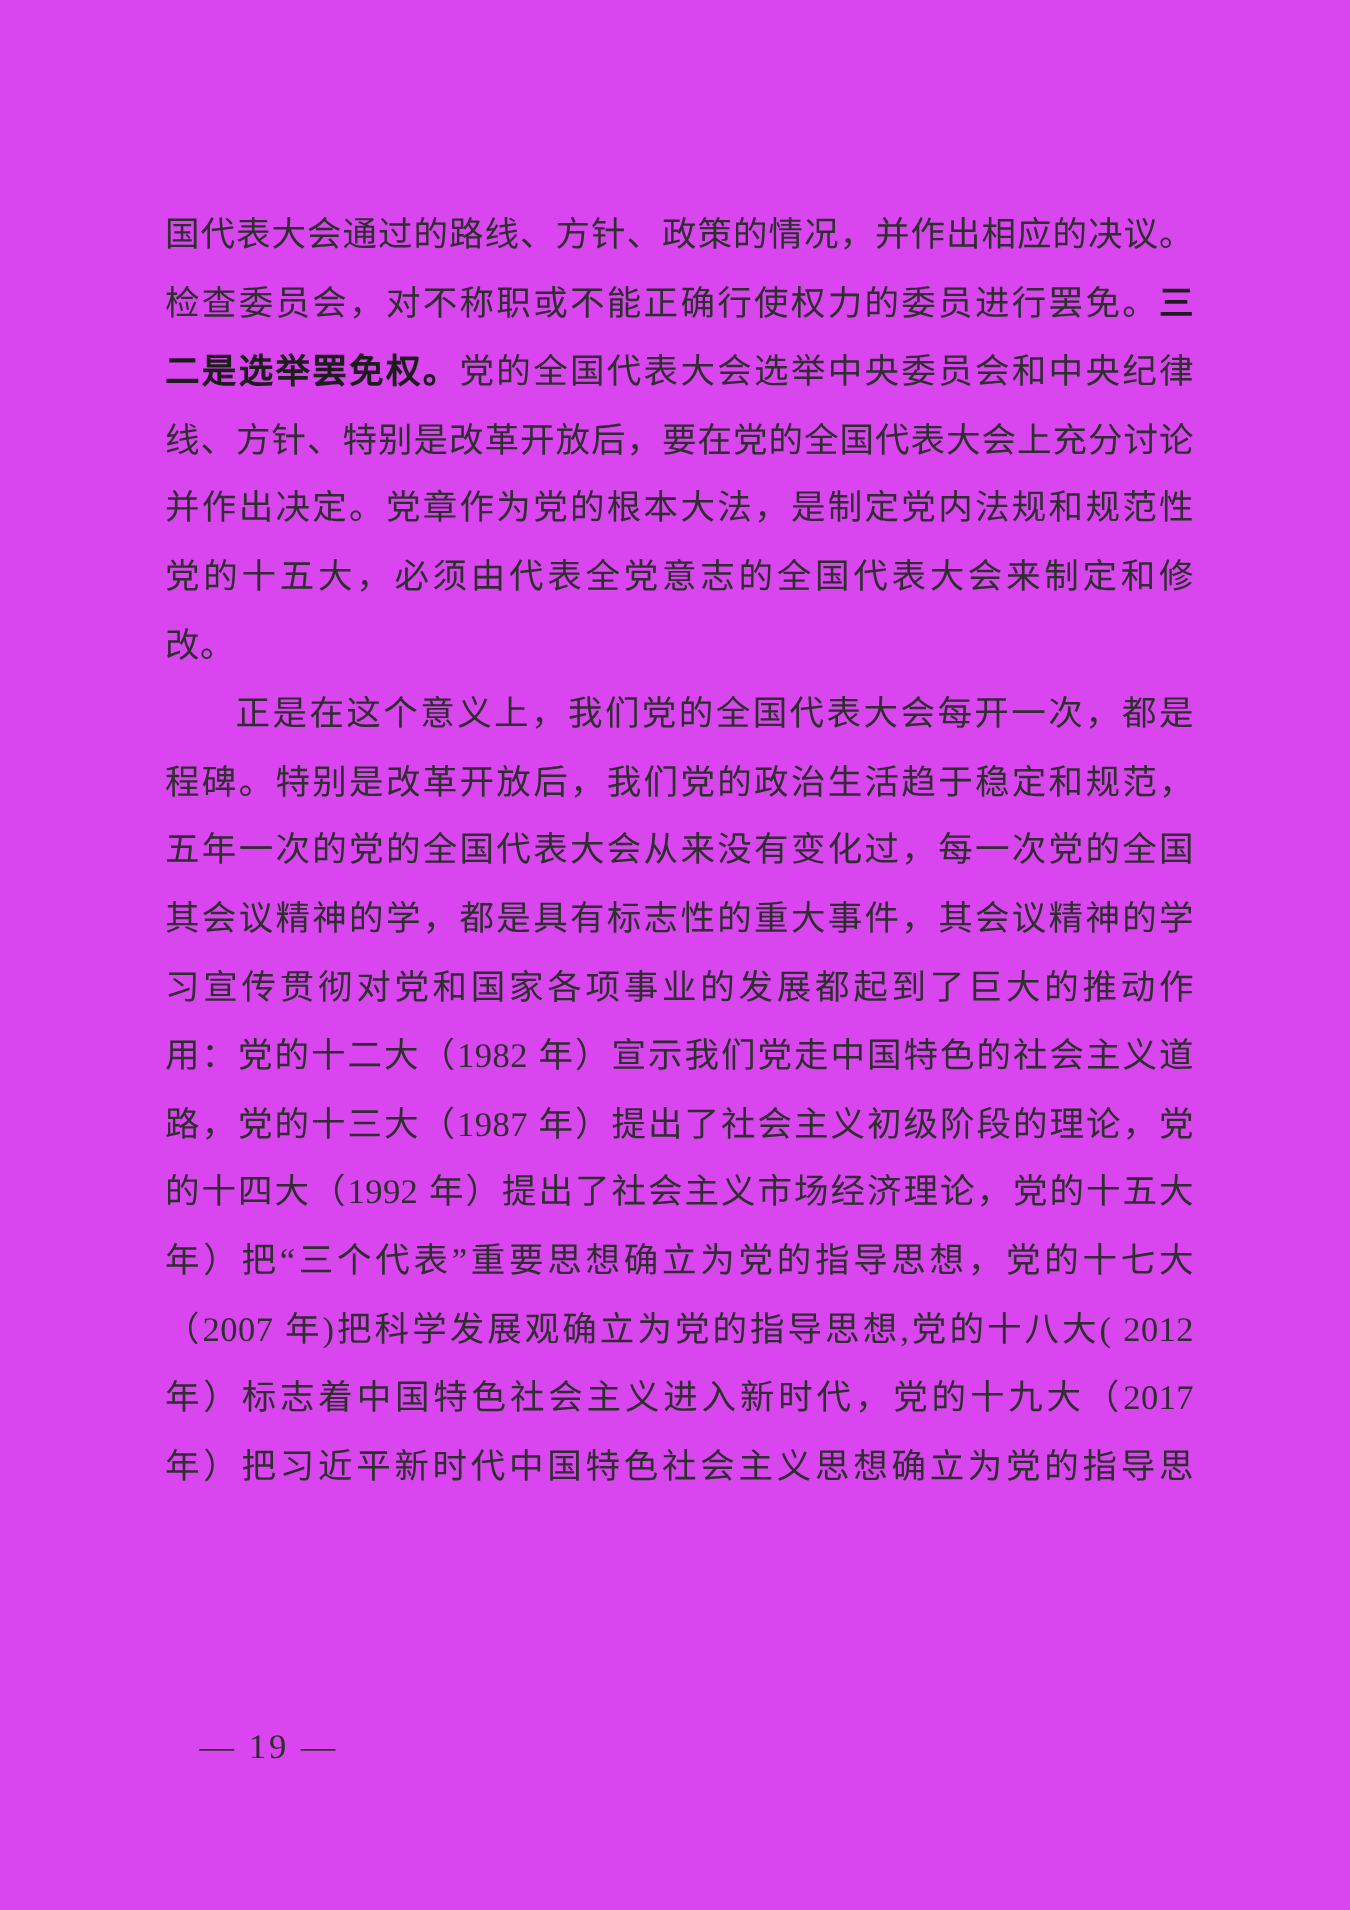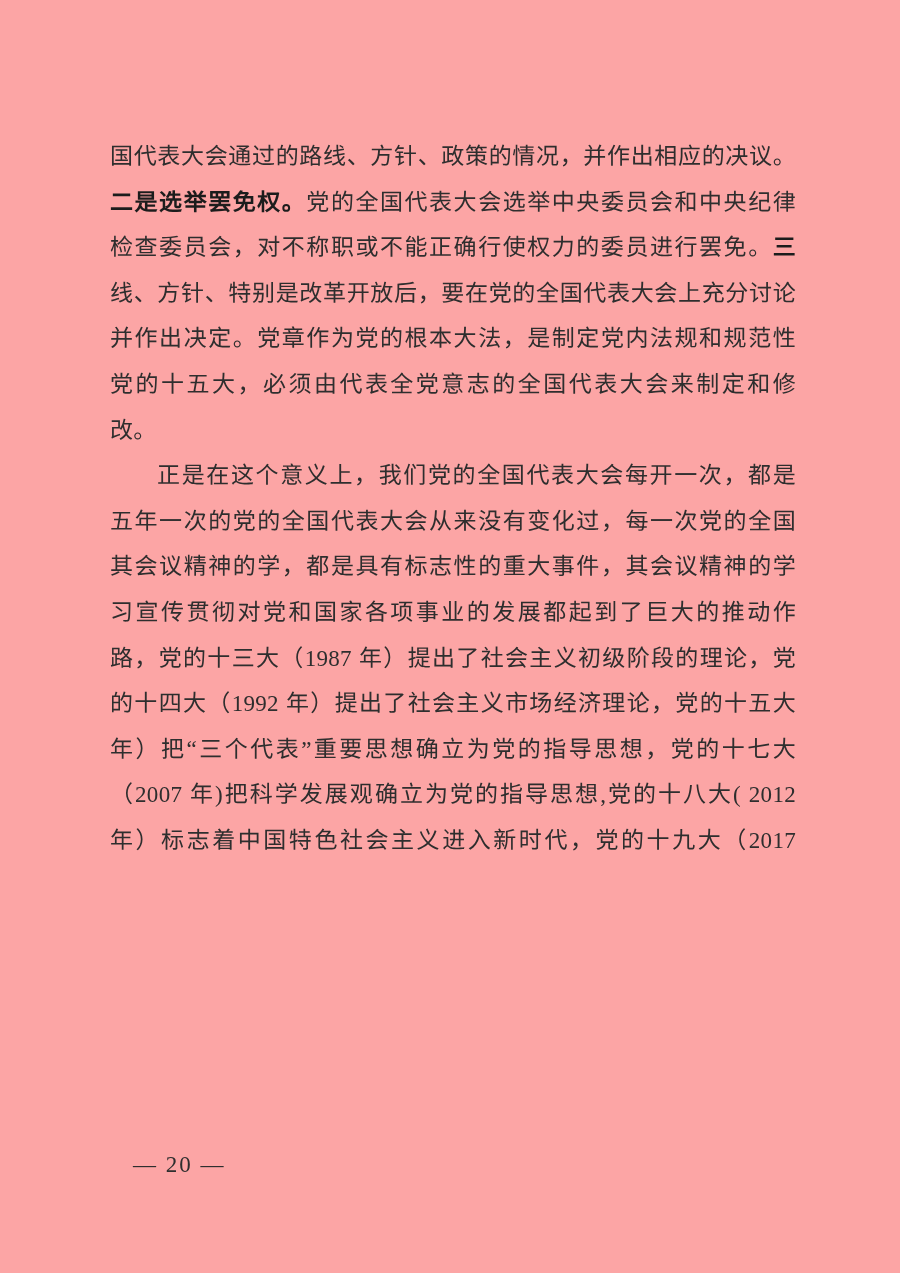--- a/index.html
+++ b/index.html
@@ -4,21 +4,21 @@
 <style>
   html, body {
     margin: 0;
     padding: 0;
     background: #ffffff;
   }
   .page {
     position: relative;
     width: 900px;
     height: 1273px;
-    background: #fca5a5;
+    background: #d946ef;
     overflow: hidden;
     font-family: "Liberation Serif", "DejaVu Serif", serif;
     color: #2e2e2e;
   }
   .text-block {
     position: absolute;
     left: 110px;
     top: 134px;
     width: 686px;
   }
@@ -53,30 +53,33 @@
     letter-spacing: 2px;
     color: #2e2e2e;
   }
 </style>
 </head>
 <body>
 
 <div class="page">
   <div class="text-block">
       <div class="line"><span class="run">国代表大会通过的路线、方针、政策的情况，并作出相应的决议。</span></div>
+      <div class="line"><span class="run">检查委员会，对不称职或不能正确行使权力的委员进行罢免。</span><span class="run bold">三</span></div>
       <div class="line"><span class="run bold">二是选举罢免权。</span><span class="run">党的全国代表大会选举中央委员会和中央纪律</span></div>
-      <div class="line"><span class="run">检查委员会，对不称职或不能正确行使权力的委员进行罢免。</span><span class="run bold">三</span></div>
       <div class="line"><span class="run">线、方针、特别是改革开放后，要在党的全国代表大会上充分讨论</span></div>
       <div class="line"><span class="run">并作出决定。党章作为党的根本大法，是制定党内法规和规范性</span></div>
       <div class="line"><span class="run">党的十五大，必须由代表全党意志的全国代表大会来制定和修</span></div>
       <div class="line no-justify"><span class="run">改。</span></div>
       <div class="line indent"><span class="run">正是在这个意义上，我们党的全国代表大会每开一次，都是</span></div>
+      <div class="line"><span class="run">程碑。特别是改革开放后，我们党的政治生活趋于稳定和规范，</span></div>
       <div class="line"><span class="run">五年一次的党的全国代表大会从来没有变化过，每一次党的全国</span></div>
       <div class="line"><span class="run">其会议精神的学，都是具有标志性的重大事件，其会议精神的学</span></div>
       <div class="line"><span class="run">习宣传贯彻对党和国家各项事业的发展都起到了巨大的推动作</span></div>
+      <div class="line"><span class="run">用：党的十二大（1982 年）宣示我们党走中国特色的社会主义道</span></div>
       <div class="line"><span class="run">路，党的十三大（1987 年）提出了社会主义初级阶段的理论，党</span></div>
       <div class="line"><span class="run">的十四大（1992 年）提出了社会主义市场经济理论，党的十五大</span></div>
       <div class="line"><span class="run">年）把“三个代表”重要思想确立为党的指导思想，党的十七大</span></div>
       <div class="line"><span class="run">（2007 年)把科学发展观确立为党的指导思想,党的十八大( 2012</span></div>
       <div class="line"><span class="run">年）标志着中国特色社会主义进入新时代，党的十九大（2017</span></div>
+      <div class="line"><span class="run">年）把习近平新时代中国特色社会主义思想确立为党的指导思</span></div>
     </div>
-  <div class="page-footer">— 20 —</div>
+  <div class="page-footer">— 19 —</div>
 </div>
 
 </body></html>

